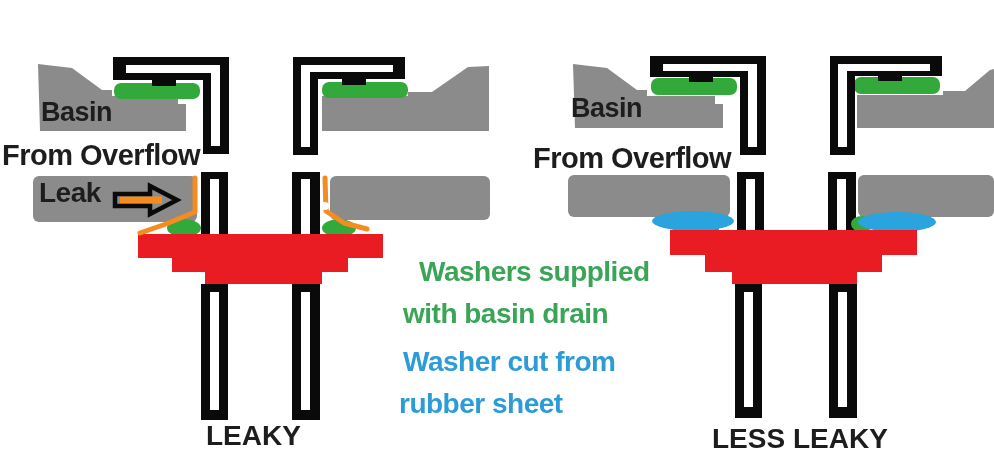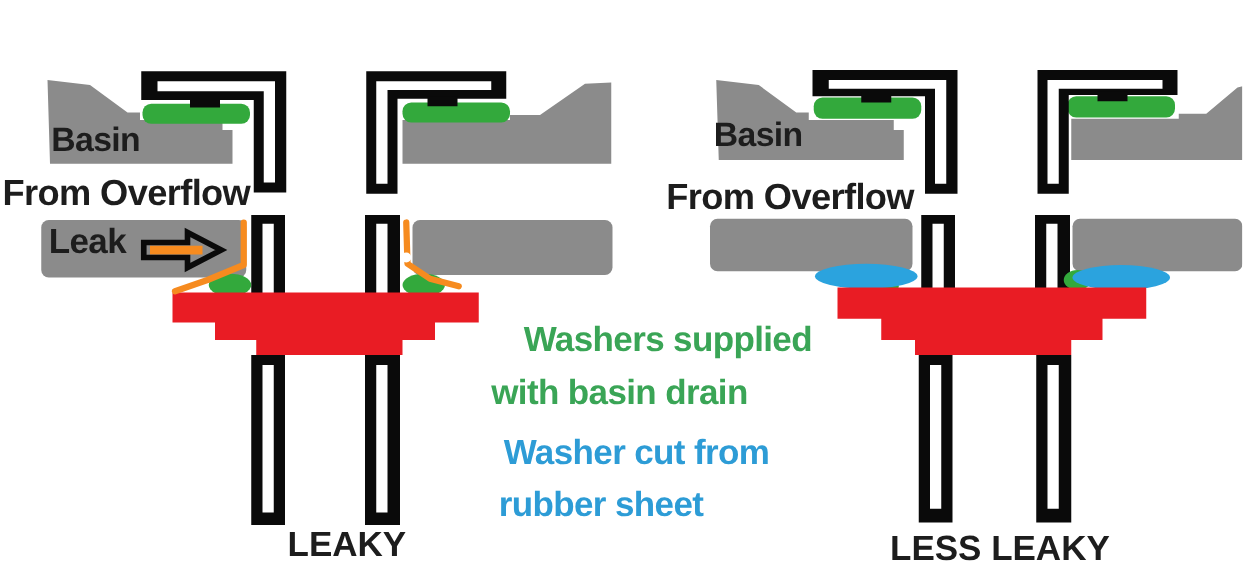--- a/index.html
+++ b/index.html
@@ -118,24 +118,24 @@
       <rect class="f-black" x="735" y="284" width="27" height="134"></rect>
       <rect class="f-white" x="744" y="292" width="9" height="115"></rect>
       <rect class="f-black" x="829" y="284" width="28" height="134"></rect>
       <rect class="f-white" x="838" y="292" width="9" height="115"></rect>
     </g>
   </svg>
 
   <div class="lbl lbl-basin" style="left:41px;top:99px;">Basin</div>
   <div class="lbl lbl-overflow" style="left:2px;top:141px;">From Overflow</div>
   <div class="lbl lbl-leak" style="left:39px;top:179px;">Leak</div>
-  <div class="lbl lbl-caption" style="left:206px;top:422px;margin-left:24px;">LEAKY</div>
+  <div class="lbl lbl-caption" style="left:206px;top:422px;">LEAKY</div>
 
   <div class="lbl lbl-basin" style="left:571px;top:95px;">Basin</div>
   <div class="lbl lbl-overflow" style="left:533px;top:144px;">From Overflow</div>
   <div class="lbl lbl-caption" style="left:712px;top:425px;">LESS LEAKY</div>
 
   <div class="lbl lbl-legend legend-green" style="left:403px;top:258px;margin-left:16px;">Washers supplied</div>
-  <div class="lbl lbl-legend legend-green" style="left:393px;top:300px;">with basin drain</div>
+  <div class="lbl lbl-legend legend-green" style="left:403px;top:300px;">with basin drain</div>
   <div class="lbl lbl-legend legend-blue" style="left:403px;top:348px;text-align:center;">Washer cut from</div>
   <div class="lbl lbl-legend legend-blue" style="left:399px;top:390px;">rubber sheet</div>
 
 </div>
 
 </body></html>

